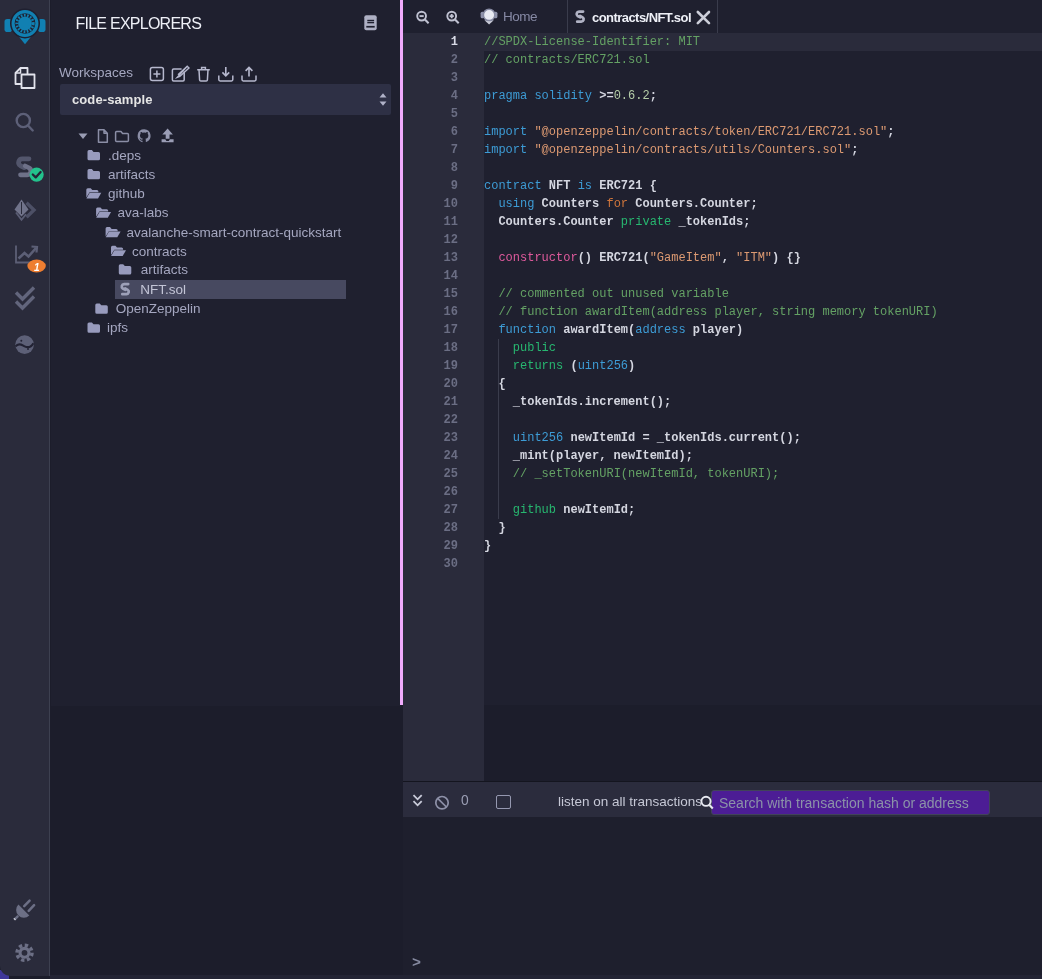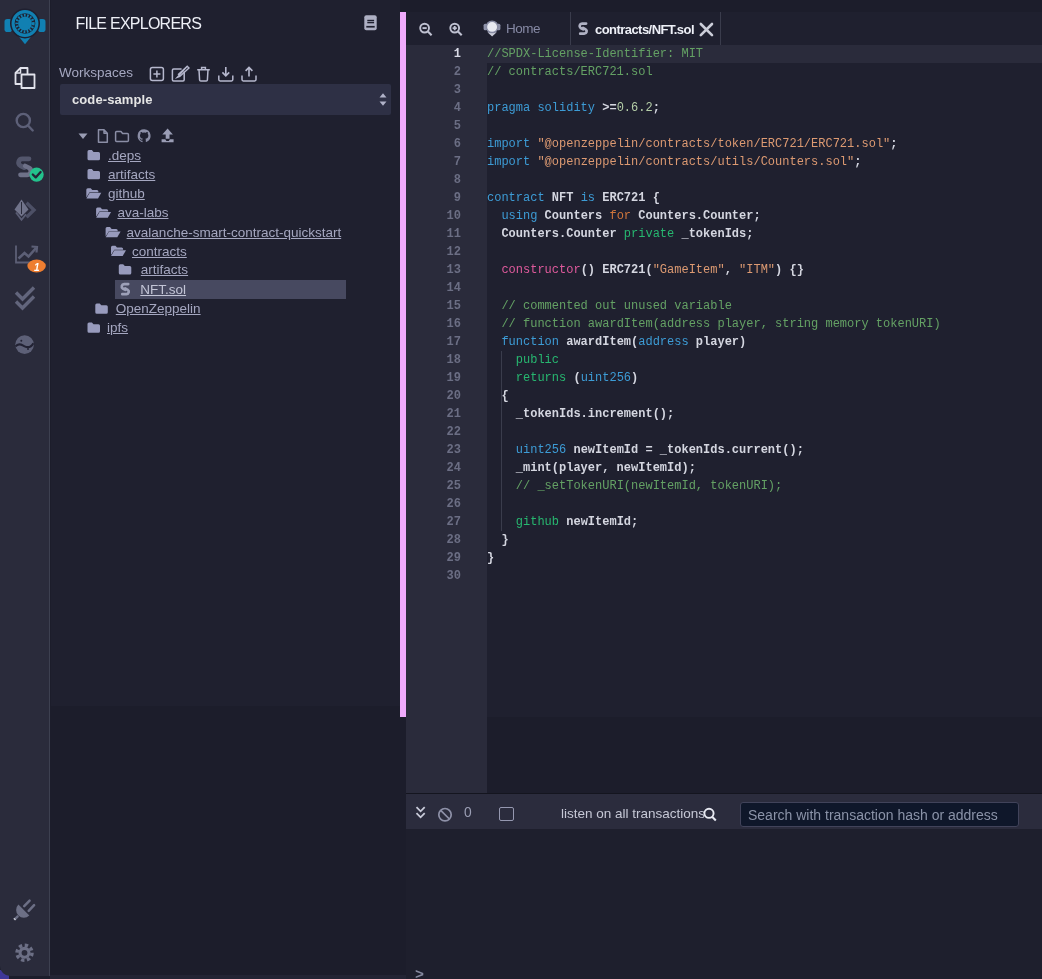--- a/index.html
+++ b/index.html
@@ -13,25 +13,25 @@
   #botstrip { left:50px; top:975px; width:992px; height:4px; background:#232434; }
   #sidebar { left:0; top:0; width:50px; height:976px; background:#2a2b3b;
              border-right:1px solid #3d4050; border-bottom-left-radius:10px; }
 
   
   #panel { left:51px; top:0; width:349px; height:706px; background:#1f202f; }
   #phead { left:24.5px; top:14.5px; font-size:16px; letter-spacing:-0.75px; color:#eef0f7; }
   #wslabel { left:8px; top:65px; font-size:13.5px; color:#a5a7c0; }
   #wsselect { left:9px; top:84px; width:331px; height:31px; background:#2e3045; border-radius:2px; }
   #wsselect .txt { position:absolute; left:12px; top:7.5px; font-size:13px; font-weight:bold; letter-spacing:0.1px; color:#e5e5e5; }
-  .treetext { font-size:13.5px; color:#a5a7c0; white-space:nowrap; line-height:19px;text-decoration:underline; }
+  .treetext { font-size:13.5px; color:#a5a7c0; white-space:nowrap; line-height:19px; }
   #nftrow { left:64px; top:279.5px; width:231px; height:19px; background:#474960; }
 
   
-  #main { left:400px; top:0; width:642px; height:705px; background:#1f202f; border-left:6px solid #f0abfc;margin-top:12px; }
+  #main { left:400px; top:0; width:642px; height:705px; background:#1f202f; border-left:3px solid #f0abfc; }
   #tabbar { left:0; top:0; width:642px; height:33px; background:#1f202f; }
   .tabsep { position:absolute; top:0; width:1px; height:33px; background:#3a3c4c; }
   #hometxt { left:100px; top:8.5px; font-size:13.5px; letter-spacing:-0.5px; color:#8689a4; }
   #tabtxt { left:189px; top:9.5px; font-size:13px; font-weight:bold; letter-spacing:-0.55px; color:#eef0f7; }
 
   #gutter { left:0; top:33px; width:81px; height:748px; background:#2a2b3b; }
   #curline { left:81px; top:33px; width:561px; height:18px; background:#2a2b3b; }
   #guide { left:95px; top:339px; width:1px; height:180px; background:#3a3c4c; }
 
   pre { font-family:"Liberation Mono", monospace; font-size:12px; line-height:18px; }
@@ -46,21 +46,21 @@
   #code .p { color:#e05a9d; font-weight:normal; }
   #code .n { color:#b5cea8; font-weight:normal; }
 
   
   #termbar { left:0; top:781px; width:642px; height:36px; background:#2b2c3d; border-top:1px solid #14151f; }
   #termbody { left:0; top:817px; width:642px; height:158px; background:#1e1f2d; }
   #prompt { left:9px; top:955px; font-family:"Liberation Mono", monospace; font-weight:bold; font-size:15px; color:#868aa0; }
   #checkbox { left:93px; top:12.5px; width:14.5px; height:14.5px; border:1px solid #9598b0; border-radius:2px; }
   #listentxt { left:115px; top:11.5px; font-size:13.5px; color:#c6c8d6;padding-left:40px; }
   #zerotxt { left:58px; top:11px; font-size:13.8px; color:#9b9eb4; }
-  #searchbox { left:334px; top:7.5px; width:279px; height:25px; background:#0f172a; border:1px solid #41435a; border-radius:3px; }
+  #searchbox { left:308px; top:7.5px; width:279px; height:25px; background:#4c1d95; border:1px solid #41435a; border-radius:3px; }
   #searchbox span { position:absolute; left:7px; top:4px; font-size:14px; color:#8b93a8; }
 </style>
 </head>
 <body>
 <div class="abs" id="purple"></div>
 <div class="abs" id="botstrip"></div>
 
 <div class="abs" id="sidebar">
   <svg class="abs" style="left:2px;top:2px" width="46" height="46" viewBox="0 0 46 46">
     <g fill="#1180b2">

